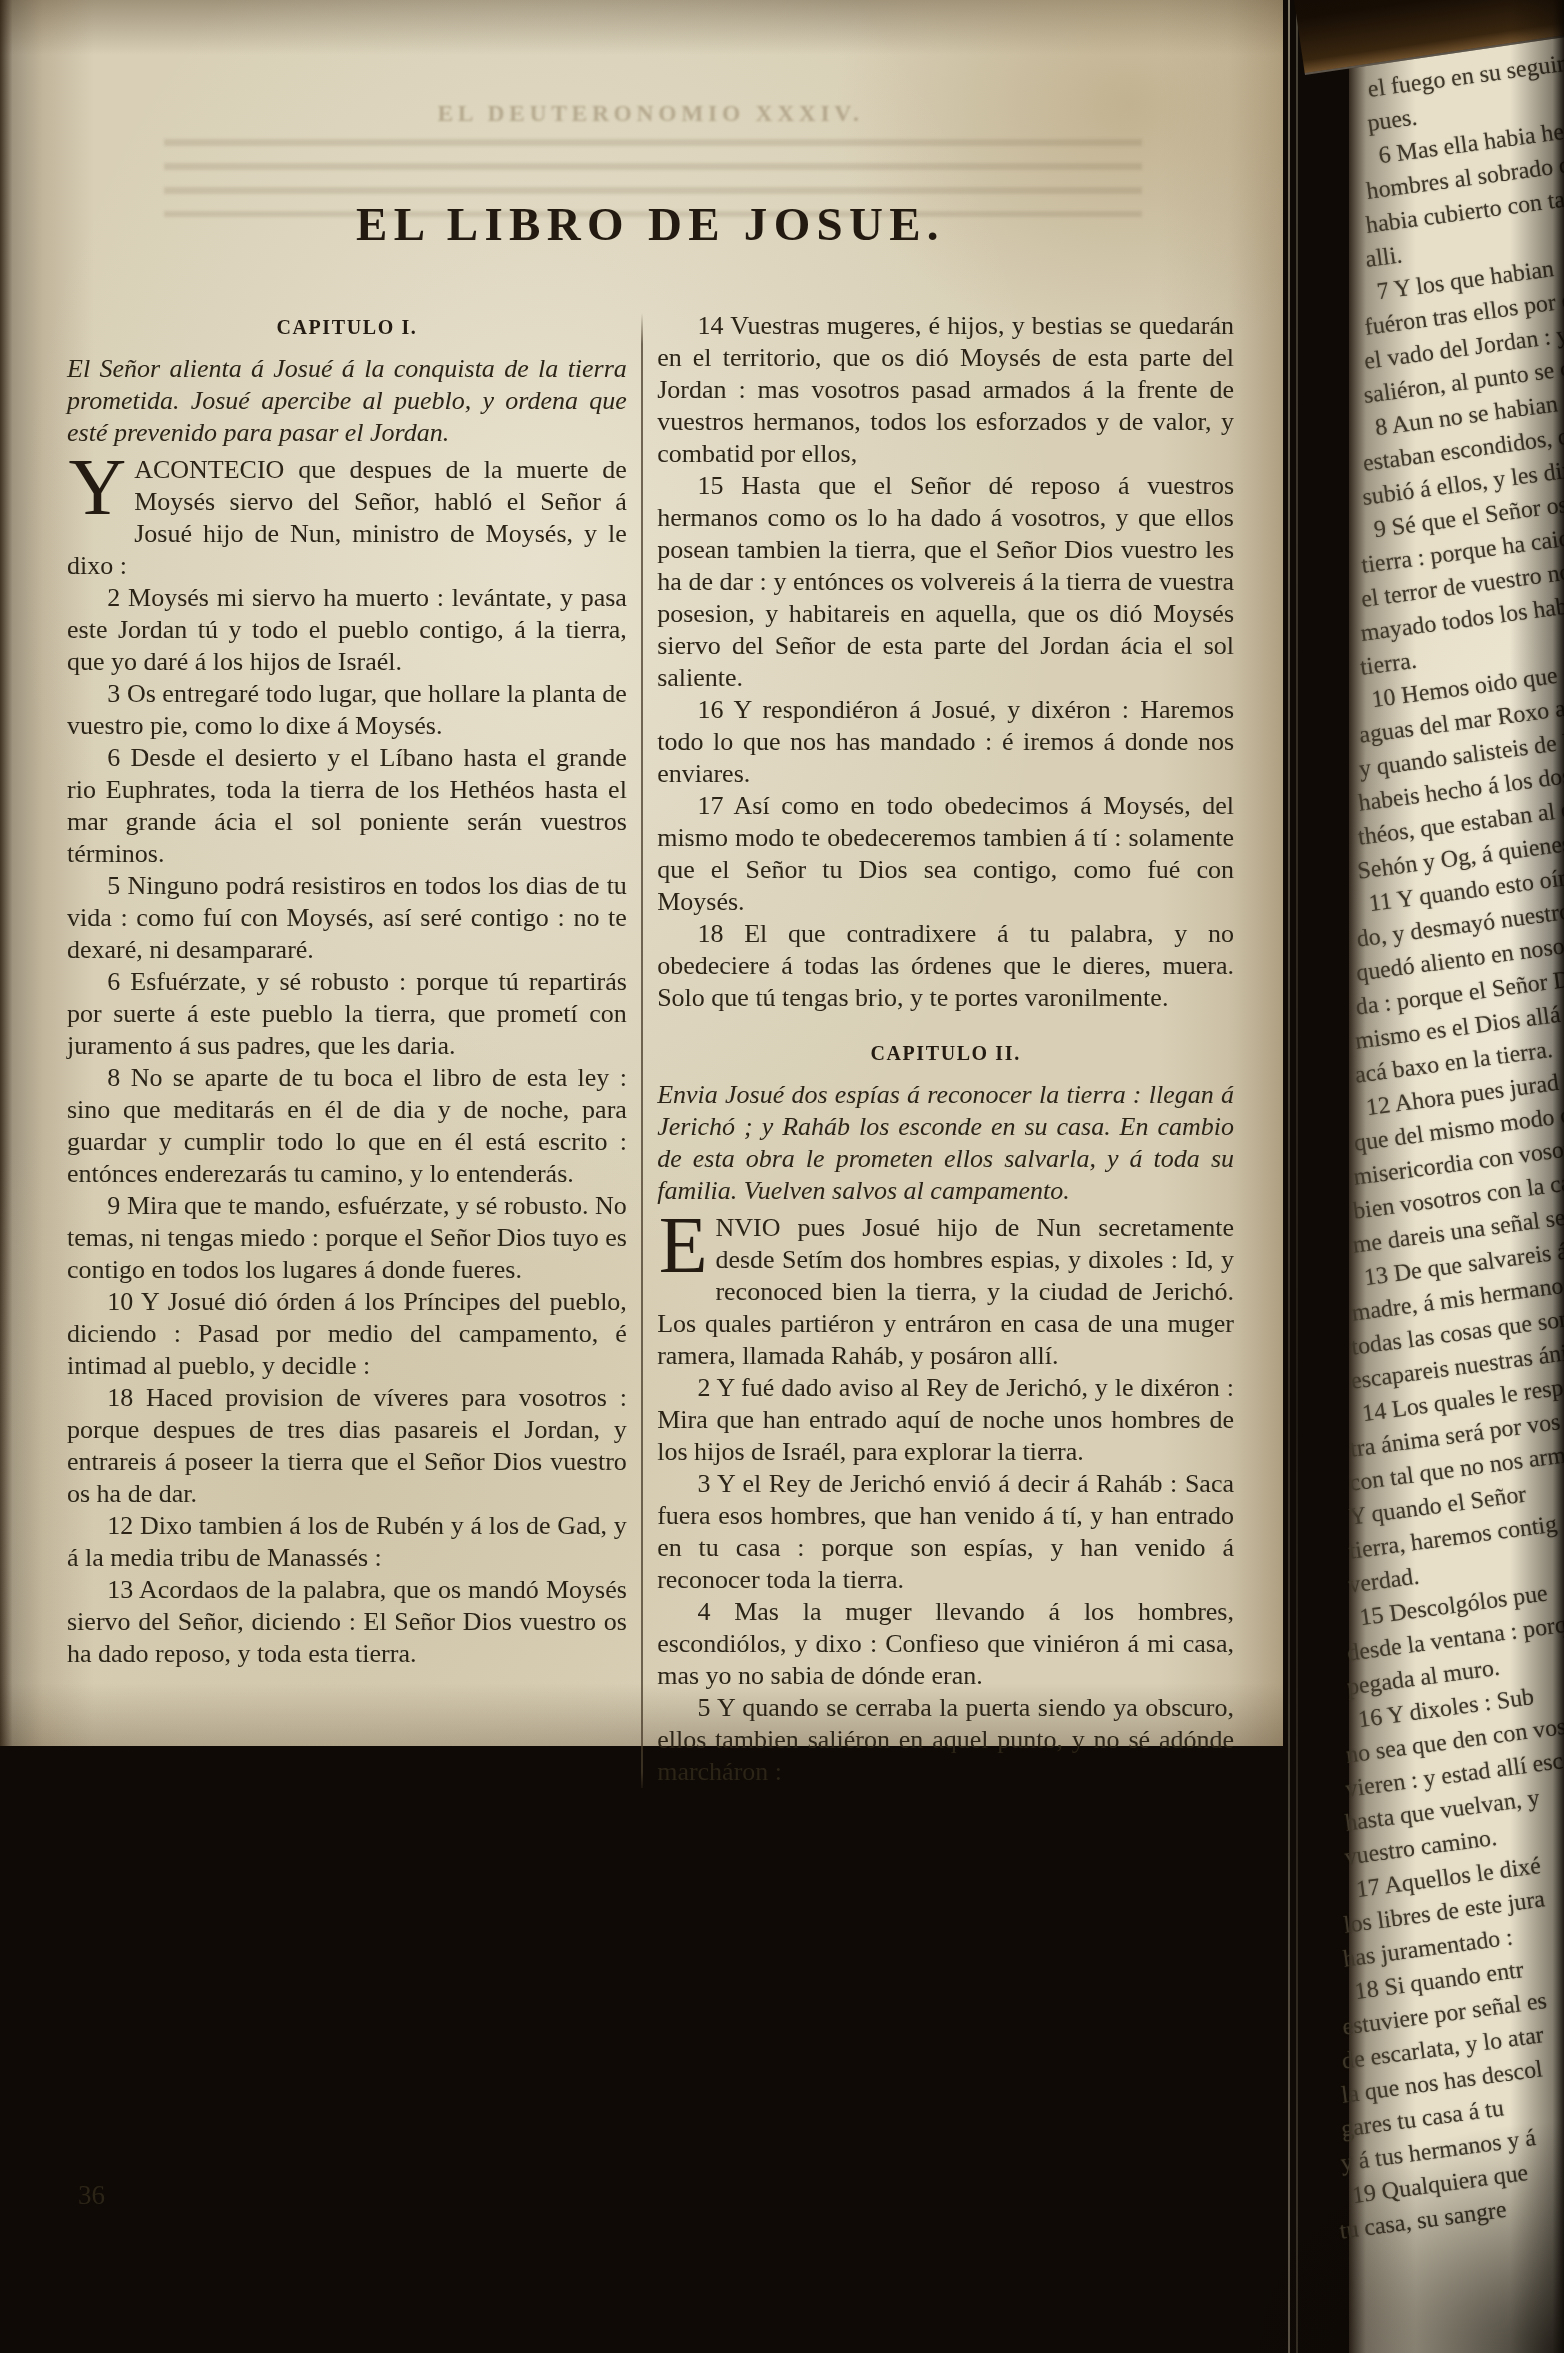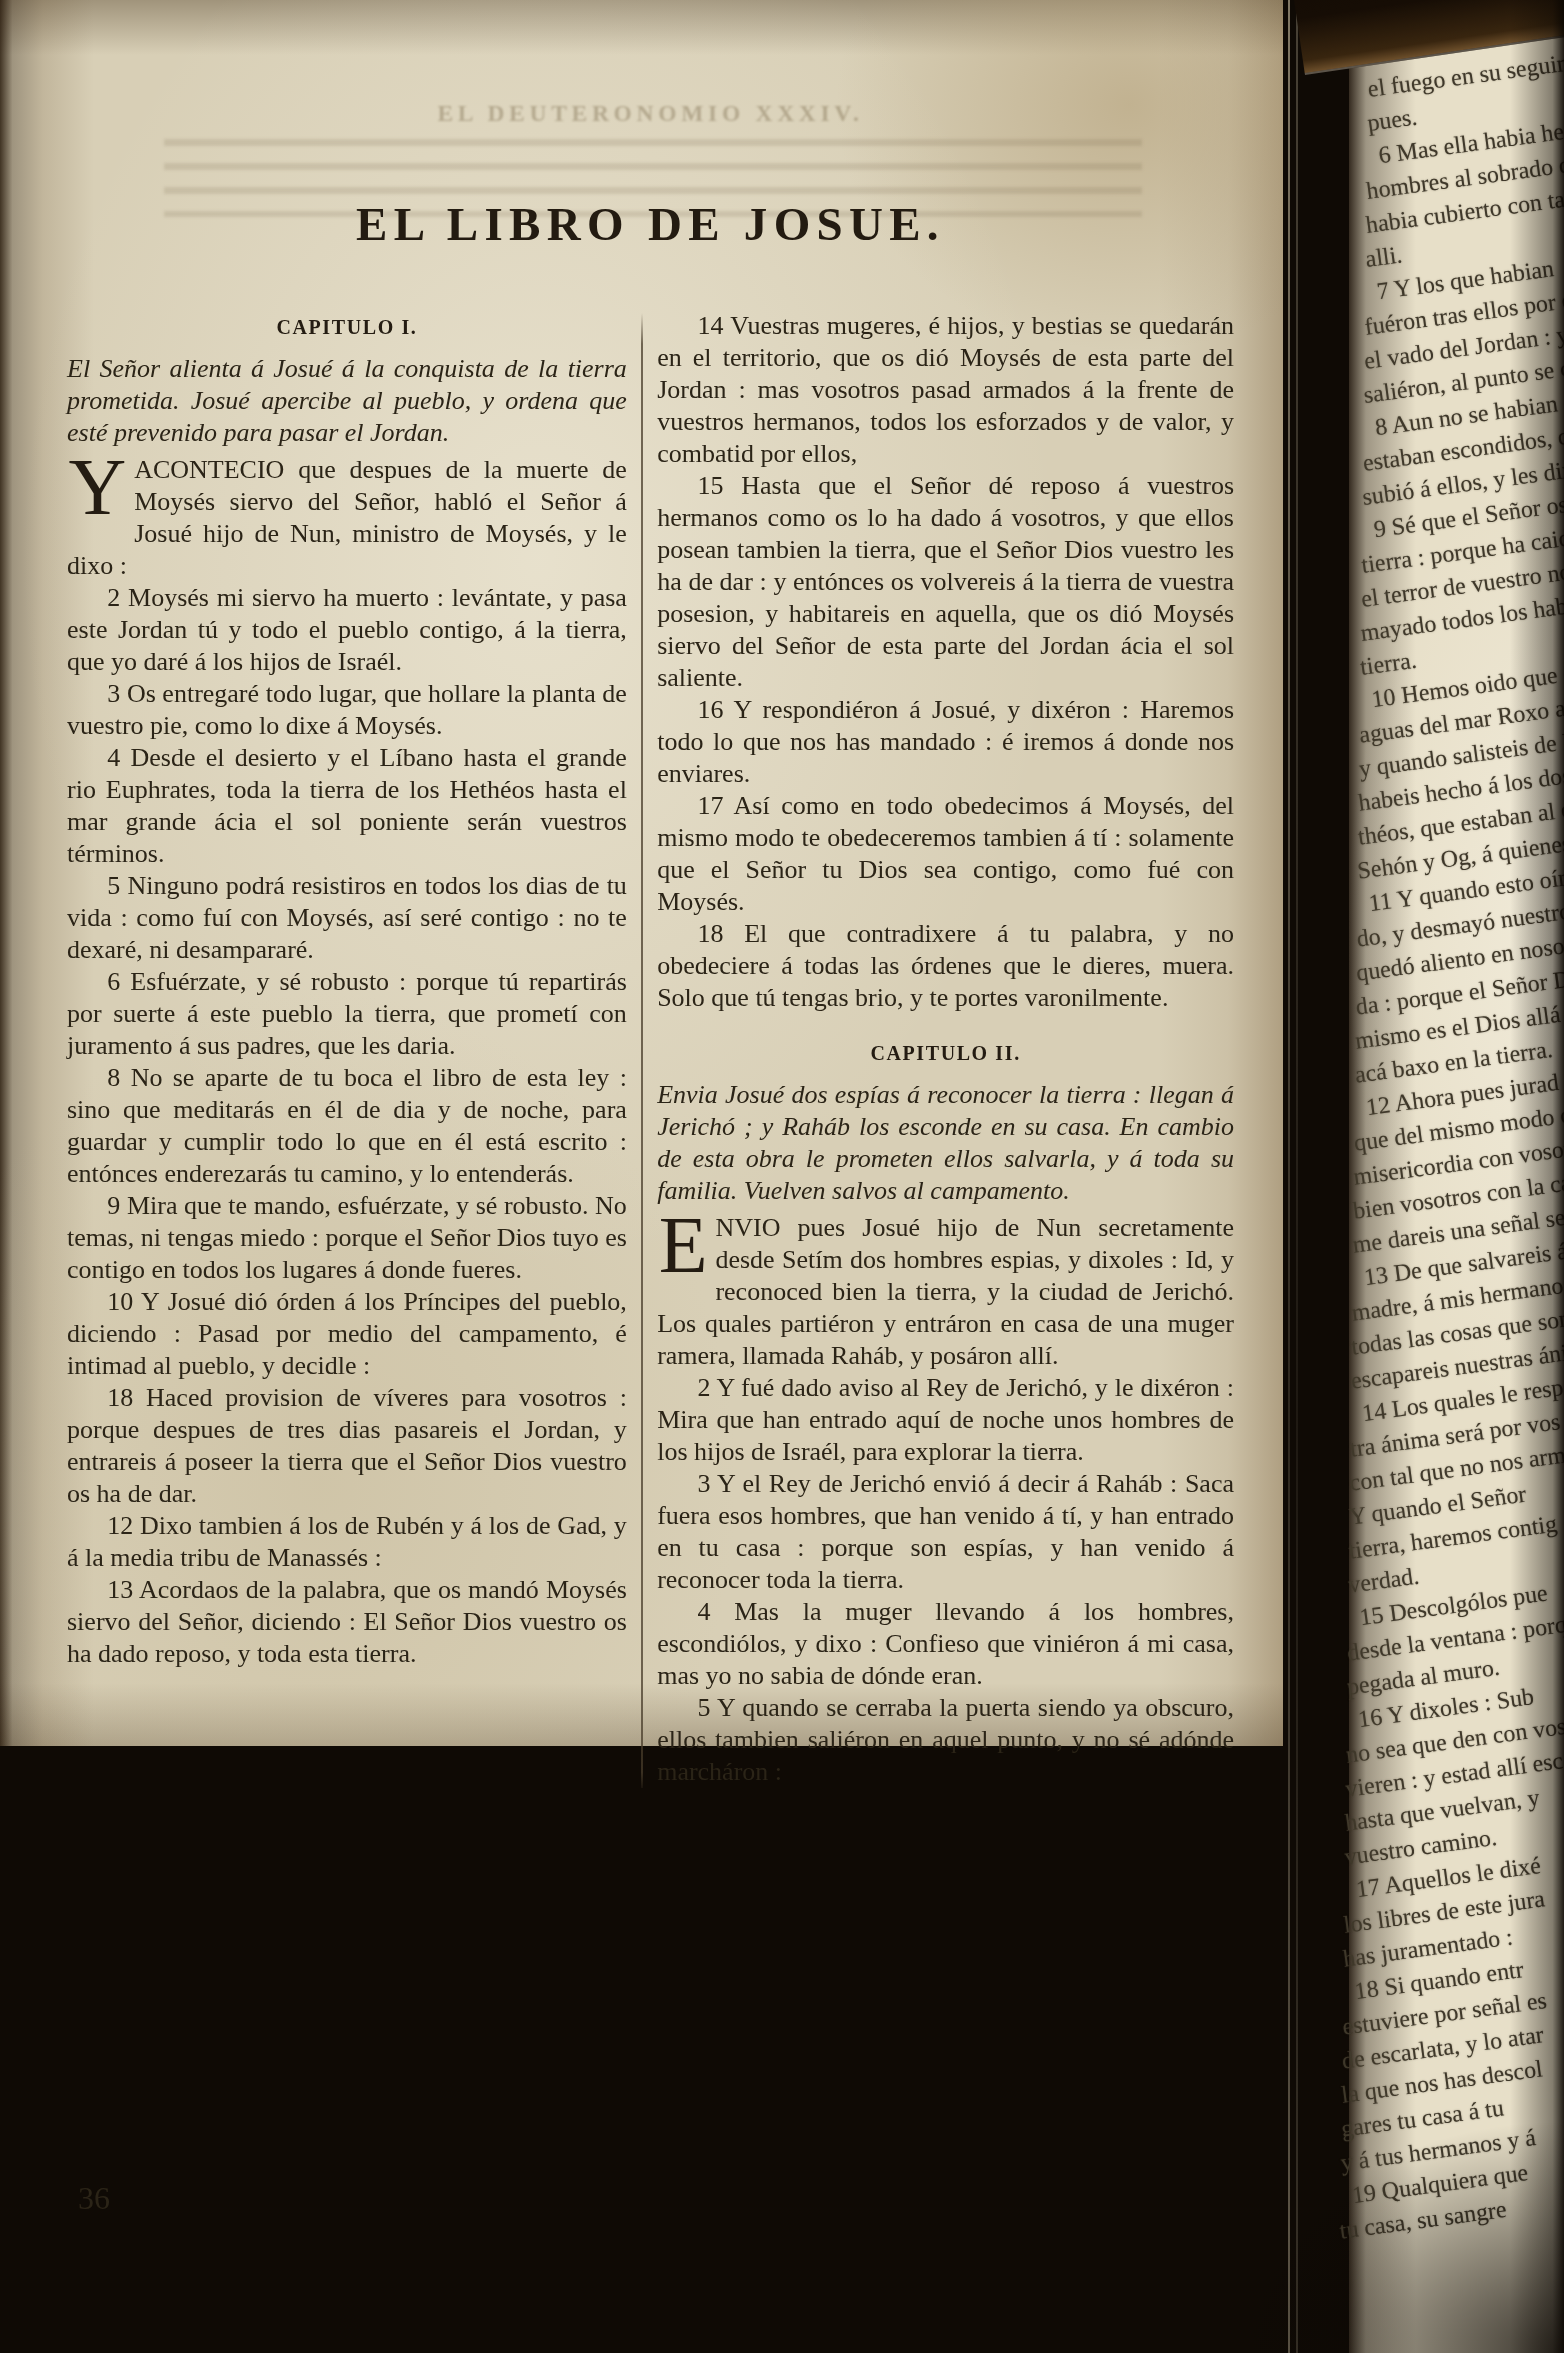--- a/index.html
+++ b/index.html
@@ -65,21 +65,21 @@
   p { margin:0; }
   .verse { text-indent:1.55em; }
   .opening { text-indent:0; }
   .dropcap {
     float:left; font-size:80px; line-height:63px;
     padding:2.3px 7.8px 0 1.6px; color:#241c12;
   }
 
   .pagenum {
     position:absolute; left:78px; top:2180px;
-    font-size:32px; color:#2b2417;
+    font-size:27px; color:#2b2417;
   }
 
   
   .gutter {
     position:absolute; left:1283px; top:0; width:66px; height:2354px; z-index:2;
     background:linear-gradient(90deg,
       #cdc3a7 0%, #a5withered 0%, #99855f 18%, #55401f 42%, #2a1a08 68%, #180e04 88%, #20140a 100%);
   }
   .fore-edge-line {
     position:absolute; top:0; height:2354px; width:1.6px; z-index:2;
@@ -132,21 +132,21 @@
       <div class="columns">
 
         <div class="col col-left">
           <h2 class="chap">CAPITULO I.</h2>
           <p class="argument">El Señor alienta á Josué á la conquista de la tierra prometida. Josué apercibe al pueblo, y ordena que esté prevenido para pasar el Jordan.</p>
           <p class="opening"><span class="dropcap">Y</span><span>ACONTECIO que despues de la muerte de Moysés siervo del Señor, habló el Señor á Josué hijo de Nun, ministro de Moysés, y le dixo :</span></p>
           <div>
 
           <p class="verse">2 Moysés mi siervo ha muerto : levántate, y pasa este Jordan tú y todo el pueblo contigo, á la tierra, que yo daré á los hijos de Israél.</p>
               <p class="verse">3 Os entregaré todo lugar, que hollare la planta de vuestro pie, como lo dixe á Moysés.</p>
-              <p class="verse">4 Desde el desierto y el Líbano hasta el grande rio Euphrates, toda la tierra de los Hethéos hasta el mar grande ácia el sol poniente serán vuestros términos.</p>
+              <p class="verse">6 Desde el desierto y el Líbano hasta el grande rio Euphrates, toda la tierra de los Hethéos hasta el mar grande ácia el sol poniente serán vuestros términos.</p>
               <p class="verse">5 Ninguno podrá resistiros en todos los dias de tu vida : como fuí con Moysés, así seré contigo : no te dexaré, ni desampararé.</p>
               <p class="verse">6 Esfuérzate, y sé robusto : porque tú repartirás por suerte á este pueblo la tierra, que prometí con juramento á sus padres, que les daria.</p>
               <p class="verse">8 No se aparte de tu boca el libro de esta ley : sino que meditarás en él de dia y de noche, para guardar y cumplir todo lo que en él está escrito : entónces enderezarás tu camino, y lo entenderás.</p>
               <p class="verse">9 Mira que te mando, esfuérzate, y sé robusto. No temas, ni tengas miedo : porque el Señor Dios tuyo es contigo en todos los lugares á donde fueres.</p>
               <p class="verse">10 Y Josué dió órden á los Príncipes del pueblo, diciendo : Pasad por medio del campamento, é intimad al pueblo, y decidle :</p>
               <p class="verse">18 Haced provision de víveres para vosotros : porque despues de tres dias pasareis el Jordan, y entrareis á poseer la tierra que el Señor Dios vuestro os ha de dar.</p>
               <p class="verse">12 Dixo tambien á los de Rubén y á los de Gad, y á la media tribu de Manassés :</p>
               <p class="verse">13 Acordaos de la palabra, que os mandó Moysés siervo del Señor, diciendo : El Señor Dios vuestro os ha dado reposo, y toda esta tierra.</p>
             </div>
         </div>

